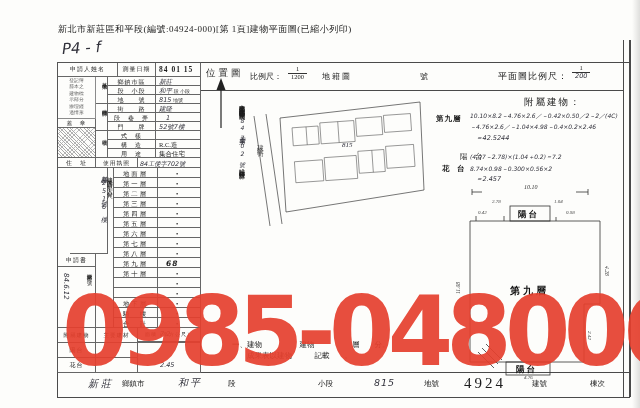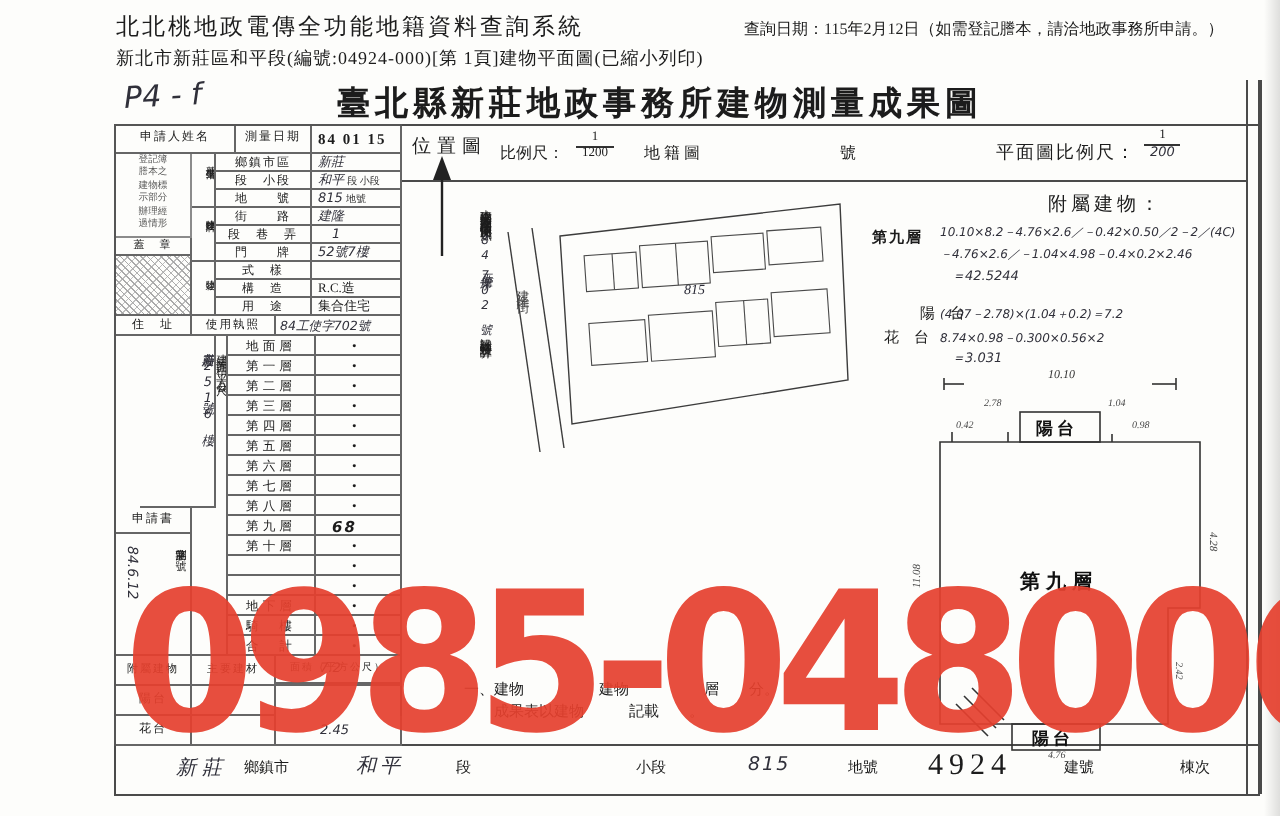--- a/index.html
+++ b/index.html
@@ -27,26 +27,23 @@
   .frac{display:inline-block;text-align:center;vertical-align:middle;font-size:6.5px;line-height:1.05}
   .frac .den{border-top:1px solid #333;padding:0 3px}
   svg text{font-family:"Liberation Serif","DejaVu Serif",serif}
   .edge{position:absolute;right:0;top:0;width:8px;height:408px;background:linear-gradient(to right,rgba(0,0,0,0),rgba(0,0,0,.12))}
 </style>
 </head>
 <body>
 
 <div class="page">
 
-  <div class="pr print" style="left:58px;top:6px;font-size:11.5px;letter-spacing:1.5px">北北桃地政電傳全功能地籍資料查詢系統</div>
   <div class="pr print" style="left:58px;top:23px;font-size:9px;letter-spacing:.5px">新北市新莊區和平段(編號:04924-000)[第 1頁]建物平面圖(已縮小列印)</div>
-  <div class="pr print" style="left:372px;top:9px;font-size:8px;width:266px">查詢日期：115年2月12日（如需登記謄本，請洽地政事務所申請。）</div>
 
   <div class="pr hw" style="left:62px;top:39px;font-size:15px;transform:rotate(-3deg)">P4 - f</div>
-  <div class="pr print" style="left:165px;top:41px;width:330px;text-align:center;font-size:16.5px;font-weight:bold;letter-spacing:2.5px">臺北縣新莊地政事務所建物測量成果圖</div>
 
   <div class="line" style="left:57px;top:62px;width:573px;height:1px"></div>
   <div class="line" style="left:57px;top:62px;width:1px;height:335px"></div>
   <div class="line" style="left:200px;top:62px;width:1px;height:310px"></div>
   <div class="line" style="left:200px;top:90px;width:423px;height:1px"></div>
   <div class="line" style="left:57px;top:372px;width:573px;height:1px"></div>
   <div class="line" style="left:57px;top:397px;width:573px;height:1px"></div>
   <div class="line" style="left:629px;top:40px;width:1.5px;height:357px"></div>
   <div class="line" style="left:623px;top:40px;width:1px;height:357px"></div>
 
@@ -197,23 +194,23 @@
   <div class="pr print" style="left:524px;top:96px;font-size:9.5px;letter-spacing:2px">附屬建物：</div>
 
   <div class="pr" style="left:436px;top:112px;width:192px">
     <div style="position:relative">
       <span class="print" style="position:absolute;left:0;top:2px;font-size:7.5px;font-weight:bold;letter-spacing:1px">第九層</span>
       <span class="hw" style="position:absolute;left:34px;top:0;font-size:6px;white-space:nowrap">10.10×8.2－4.76×2.6／－0.42×0.50／2－2／(4C)</span>
       <span class="hw" style="position:absolute;left:34px;top:11px;font-size:6px;white-space:nowrap">－4.76×2.6／－1.04×4.98－0.4×0.2×2.46</span>
       <span class="hw" style="position:absolute;left:40px;top:22px;font-size:6.5px">＝42.5244</span>
       <span class="print" style="position:absolute;left:24px;top:40px;font-size:7.5px;font-weight:normal">陽　台</span>
       <span class="hw" style="position:absolute;left:34px;top:41px;font-size:6px;white-space:nowrap">(4.07－2.78)×(1.04＋0.2)＝7.2</span>
-      <span class="print" style="position:absolute;left:6px;top:52px;font-size:7.5px;font-weight:normal">花　台</span>
+      <span class="print" style="position:absolute;left:6px;top:52px;font-size:7.5px;font-weight:bold">花　台</span>
       <span class="hw" style="position:absolute;left:34px;top:53px;font-size:6px;white-space:nowrap">8.74×0.98－0.300×0.56×2</span>
-      <span class="hw" style="position:absolute;left:40px;top:63px;font-size:6.5px">＝3.031</span>
+      <span class="hw" style="position:absolute;left:40px;top:63px;font-size:6.5px">＝2.457</span>
     </div>
   </div>
 
   <svg class="pr" style="left:448px;top:176px" width="178" height="205" viewBox="0 0 178 205">
     <g stroke="#333" stroke-width=".8" fill="none">
       <line x1="24" y1="16" x2="34" y2="16"></line>
         <line x1="24" y1="13" x2="24" y2="19"></line>
       <line x1="128" y1="16" x2="140" y2="16"></line>
         <line x1="140" y1="13" x2="140" y2="19"></line>
       <rect x="62" y="30" width="40" height="15"></rect>

